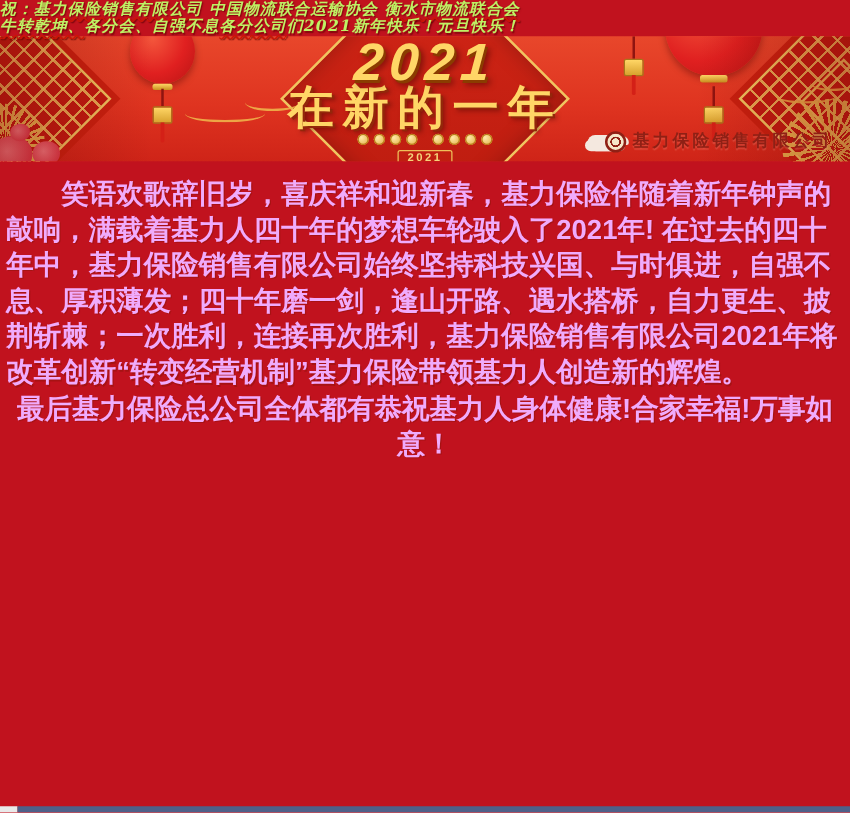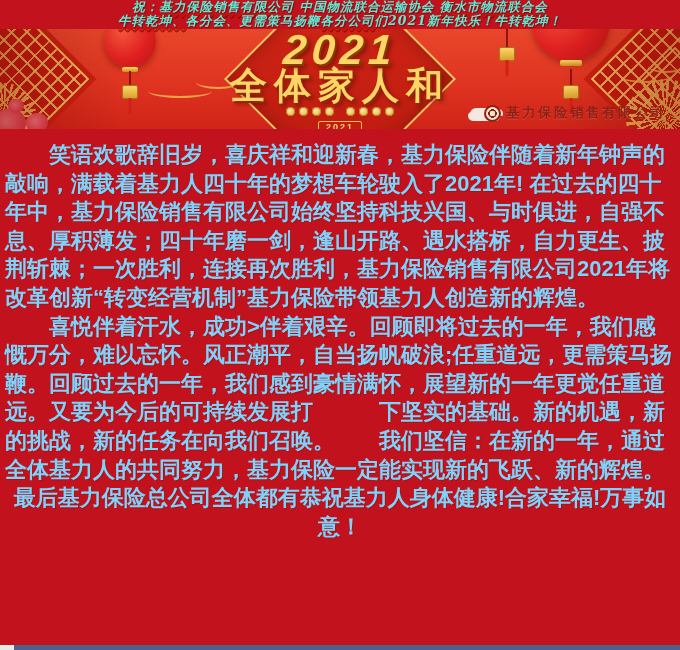--- a/index.html
+++ b/index.html
@@ -7,22 +7,22 @@
     position:relative;
     width:680px;height:650px;
     background:#c1121e;
     overflow:hidden;
     font-family:"Liberation Sans","DejaVu Sans",sans-serif;
   }
 
   
   .greeting{
     position:absolute;top:0;left:0;right:0;height:44px;
-    text-align:center;
-    color:#5eead4;
+    text-align:left;
+    color:#bef264;
     font-family:"DejaVu Serif","Liberation Serif",serif;
     font-style:italic;font-weight:bold;
     font-size:12.5px;line-height:14px;
     letter-spacing:1px;
     text-shadow:1px 1px 1px rgba(90,0,0,.6);
     z-index:5;
   }
   .greeting .squiggle{
     text-decoration:underline;
     text-decoration-style:wavy;
@@ -157,21 +157,21 @@
     text-shadow:0 1px 1px rgba(255,180,160,.25);
   }
 
   
   .article{
     position:absolute;top:141px;left:0;right:0;
     padding:0 5px;z-index:2;
   }
   .article p{
     margin:0;
-    color:#7dd3fc;
+    color:#f0abfc;
     font-size:22px;font-weight:bold;
     line-height:28.6px;
     text-indent:2em;
     word-break:break-all;
     text-shadow:1px 1px 0 rgba(120,20,0,.35);
   }
   .article p.closing{
     text-align:center;text-indent:0;
   }
 
@@ -182,21 +182,21 @@
 </head>
 <body>
 
 <div class="page">
 
   <div class="greeting">
     <div>
       <span>祝：</span><span class="squiggle">基力保险销售有限公司</span><span> 中国物流联合运输协会 </span><span class="squiggle">衡水市物流联合会</span>
     </div>
     <div>
-      <span class="squiggle">牛转乾坤、</span><span>各分会、更需策马扬鞭</span><span class="squiggle">各分公司</span><span>们2021新年快乐！牛转乾坤！</span>
+      <span class="squiggle">牛转乾坤、</span><span>各分会、自强不息</span><span class="squiggle">各分公司</span><span>们2021新年快乐！元旦快乐！</span>
     </div>
   </div>
 
   <div class="banner">
 
     <div class="diamond-center"></div>
     <div class="diamond-knot left"></div>
     <div class="diamond-knot right"></div>
     <div class="diamond-outline tr"></div>
 
@@ -227,21 +227,21 @@
 
     <div class="fan-gold" style="right:-26px;bottom:-30px;width:80px;height:80px;"></div>
     <div class="fan-gold" style="left:-28px;bottom:-18px;width:64px;height:64px;"></div>
     <div class="flower" style="left:-8px;bottom:-10px;width:34px;height:30px;"></div>
     <div class="flower" style="left:26px;bottom:-4px;width:22px;height:20px;"></div>
     <div class="flower" style="left:8px;bottom:16px;width:16px;height:14px;"></div>
     <div class="ox-mascot" style="left:470px;bottom:8px;"></div>
 
     <div class="banner-center">
       <div class="year-big">2021</div>
-      <div class="banner-title">全体家人和</div>
+      <div class="banner-title">在新的一年</div>
       <div class="coin-row">
         <span class="coin"></span>
         <span class="coin"></span>
         <span class="coin"></span>
         <span class="coin"></span>
         <span class="coin gap"></span>
         <span class="coin"></span>
         <span class="coin"></span>
         <span class="coin"></span>
       </div>
@@ -249,19 +249,18 @@
     </div>
 
     <div class="company-line">
       <span class="company-logo"></span>
       <span class="company-name">基力保险销售有限公司</span>
     </div>
   </div>
 
   <div class="article">
     <p>笑语欢歌辞旧岁，喜庆祥和迎新春，基力保险伴随着新年钟声的敲响，满载着基力人四十年的梦想车轮驶入了2021年! 在过去的四十年中，基力保险销售有限公司始终坚持科技兴国、与时俱进，自强不息、厚积薄发；四十年磨一剑，逢山开路、遇水搭桥，自力更生、披荆斩棘；一次胜利，连接再次胜利，基力保险销售有限公司2021年将改革创新“转变经营机制”基力保险带领基力人创造新的辉煌。</p>
-    <p>喜悦伴着汗水，成功&gt;伴着艰辛。回顾即将过去的一年，我们感慨万分，难以忘怀。风正潮平，自当扬帆破浪;任重道远，更需策马扬鞭。回顾过去的一年，我们感到豪情满怀，展望新的一年更觉任重道远。又要为今后的可持续发展打　　　下坚实的基础。新的机遇，新的挑战，新的任务在向我们召唤。　　我们坚信：在新的一年，通过全体基力人的共同努力，基力保险一定能实现新的飞跃、新的辉煌。</p>
     <p class="closing">最后基力保险总公司全体都有恭祝基力人身体健康!合家幸福!万事如意！</p>
   </div>
 
   <div class="bottom-corner"></div>
   <div class="bottom-bar"></div>
 </div>
 
 </body></html>

